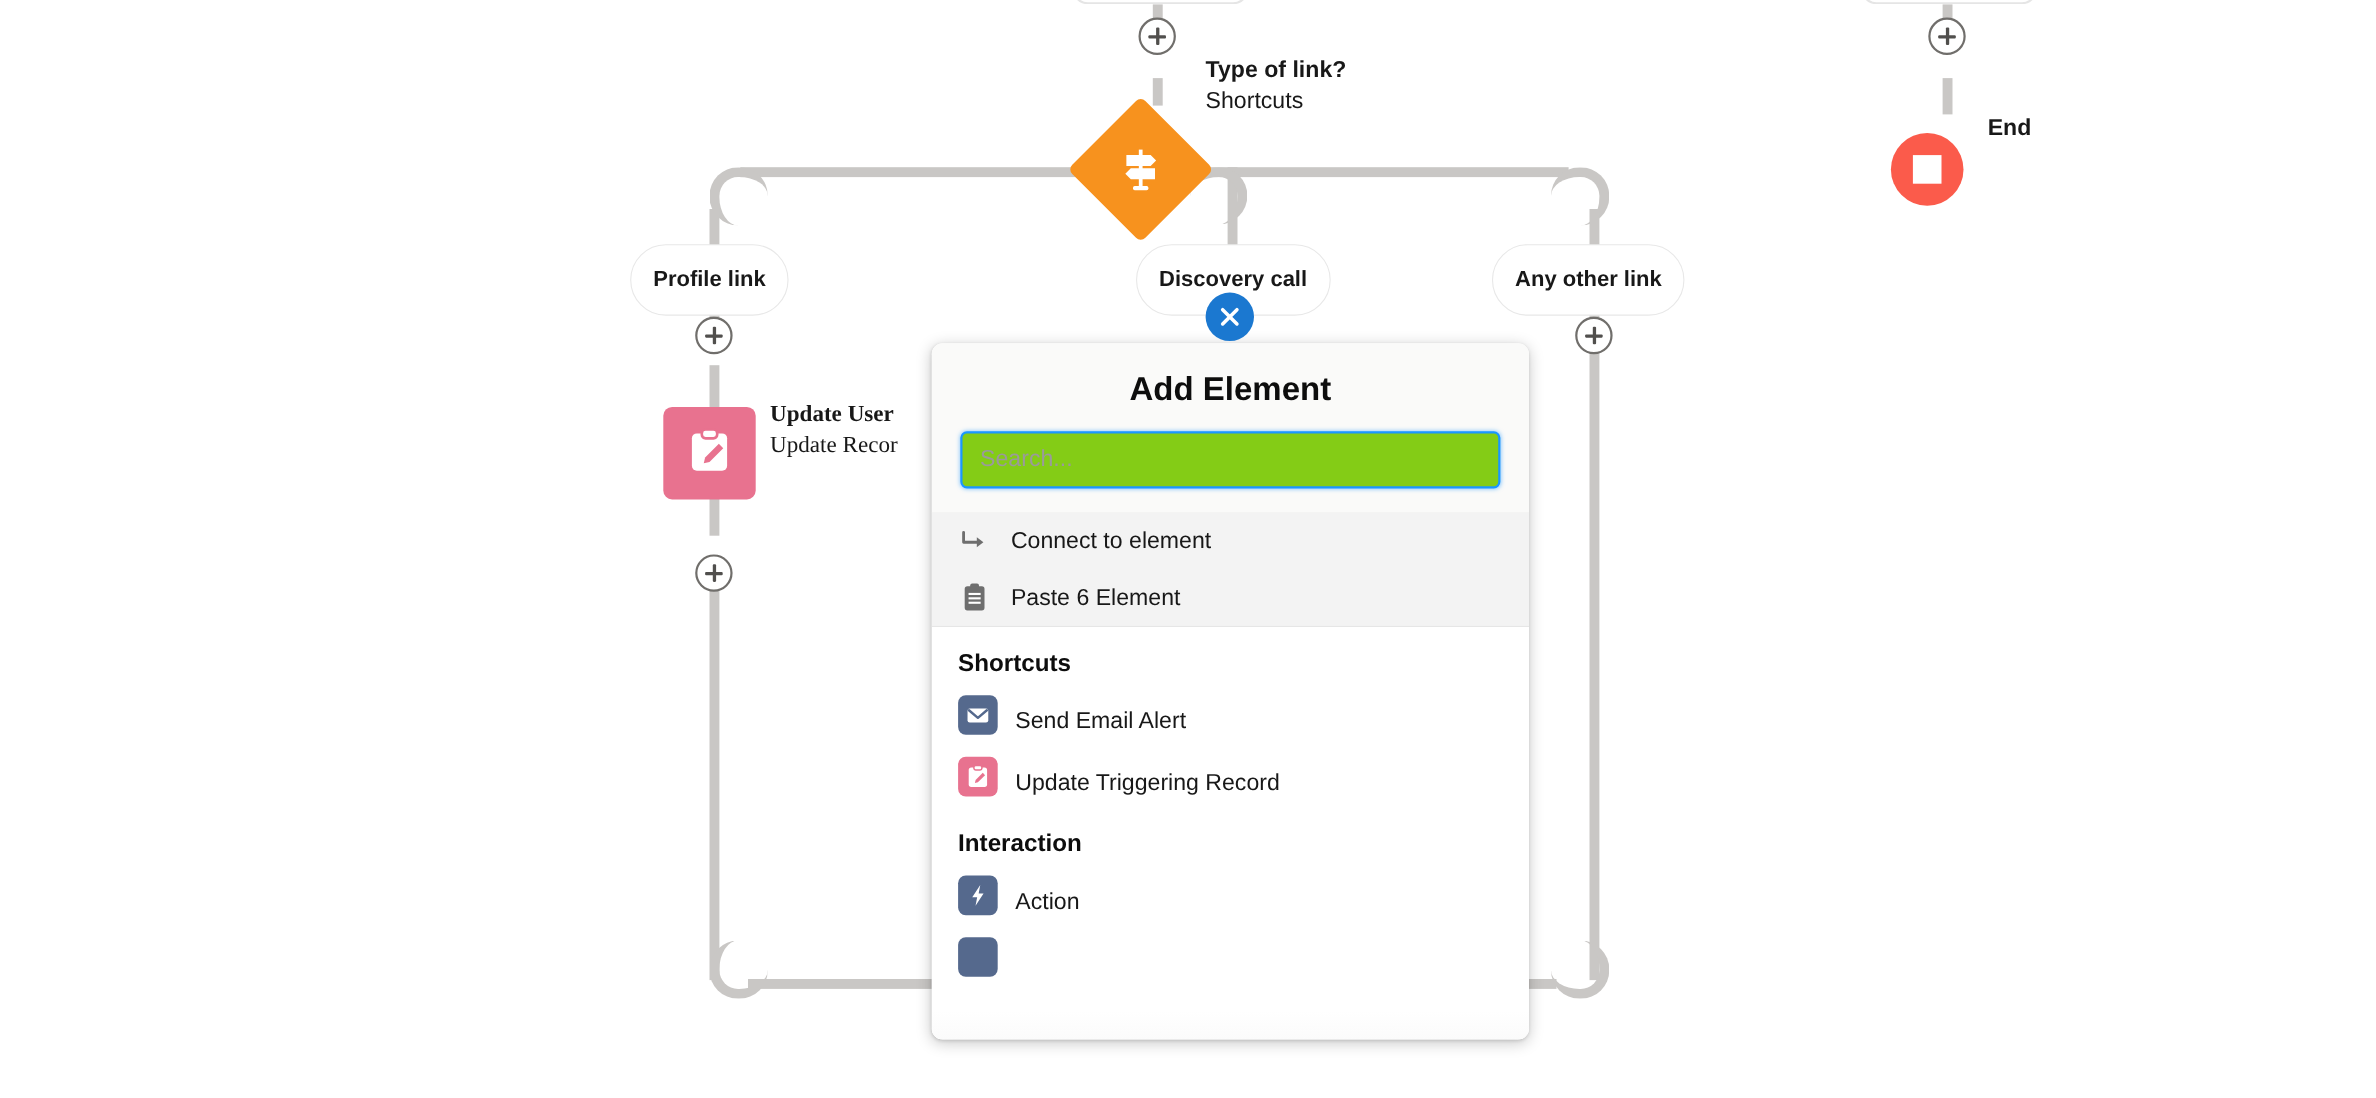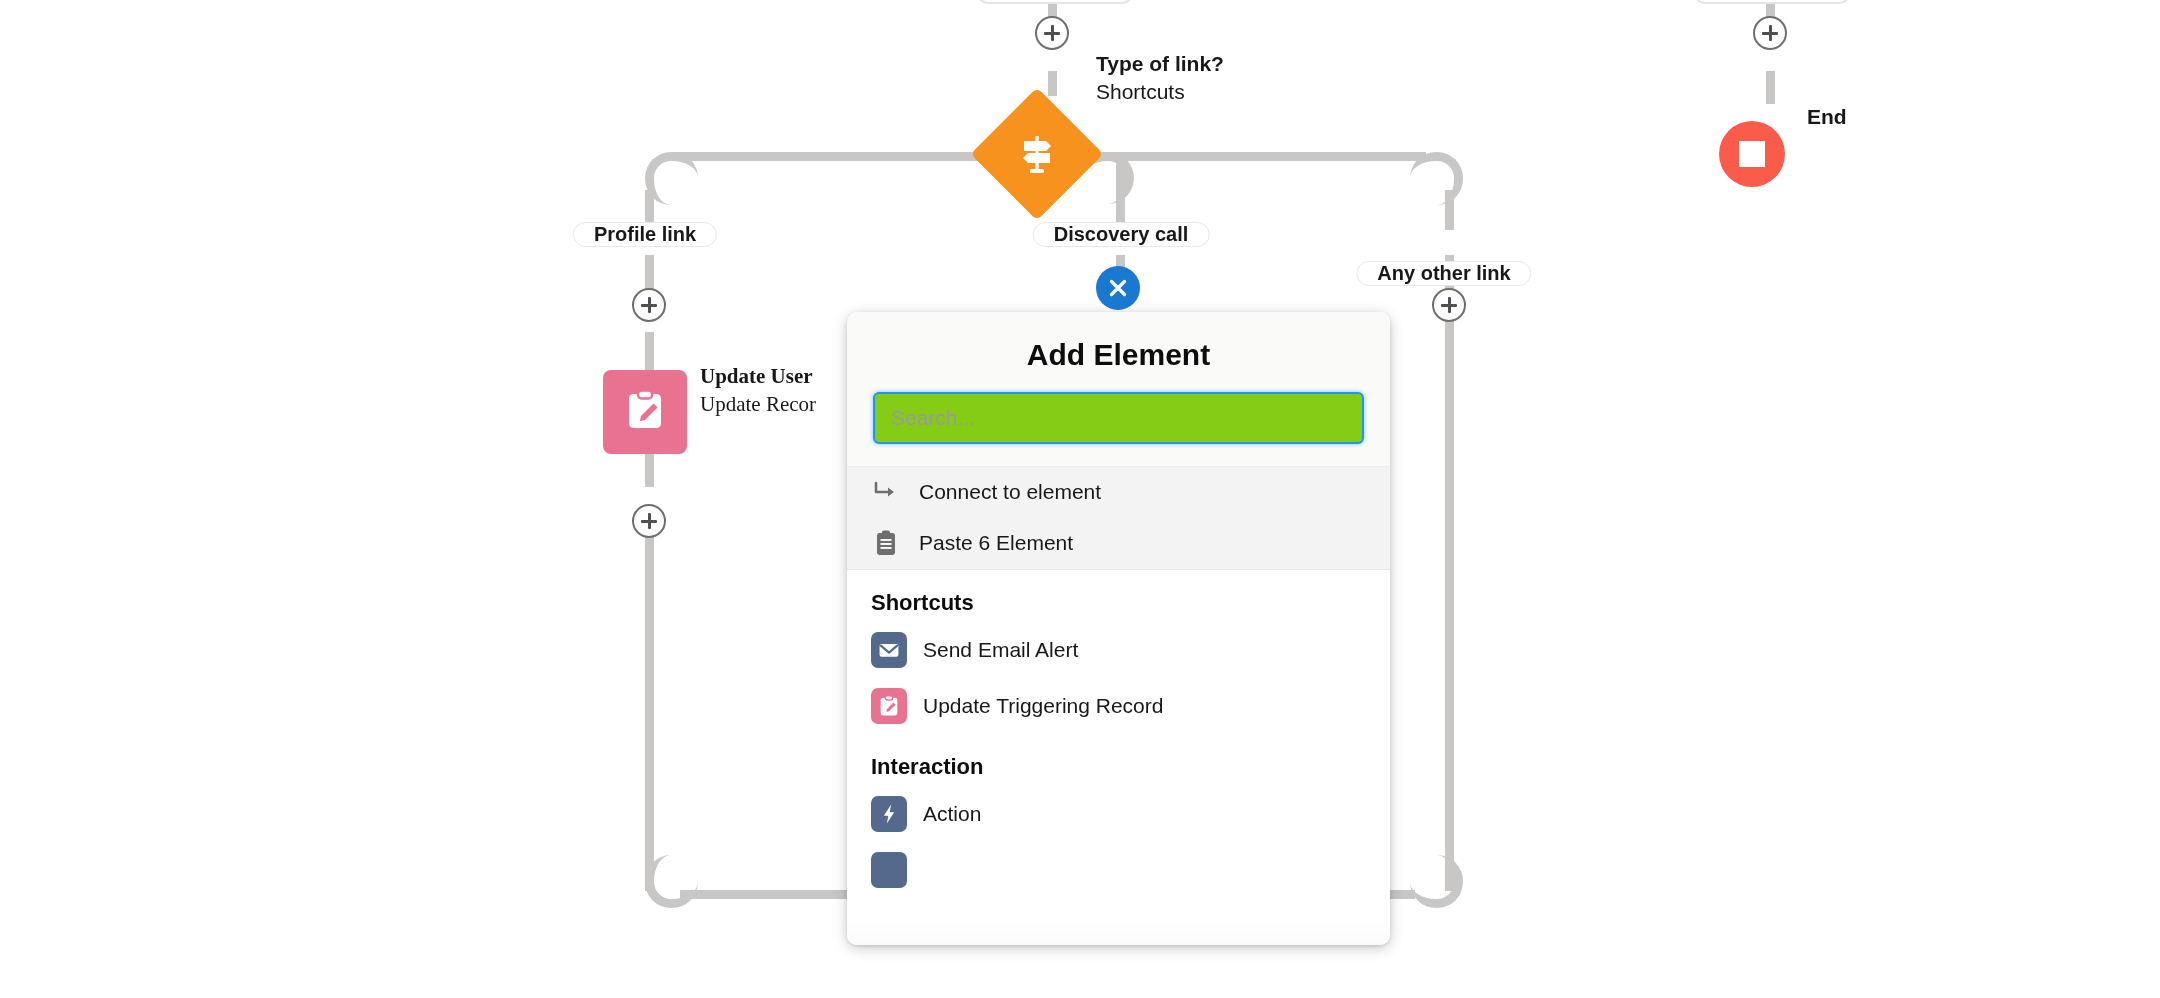--- a/index.html
+++ b/index.html
@@ -76,21 +76,21 @@
   .plus-btn::before { left: 7px; right: 7px; top: 14px; height: 2.5px; }
   .plus-btn::after  { top: 7px; bottom: 7px; left: 14px; width: 2.5px; }
 
   
   .branch-pill {
     position: absolute;
     transform: translateX(-50%);
     background: #ffffff;
     border: 1.5px solid #e8e8e8;
     border-radius: 999px;
-    padding: 0 20px;
+    padding: 20px 20px;
     font-size: 20px;
     font-weight: bold;
     color: #181818;
     white-space: nowrap;
     box-sizing: border-box;
     cursor: pointer;
   }
 
   
   .decision {
@@ -202,21 +202,21 @@
     overflow: hidden;
     position: relative;
     background: #ffffff;
   }
   .quick-group {
     background: #f3f3f3;
     border-bottom: 1px solid #e6e6e6;
   }
   .row {
     display: flex;
-    align-items: center;
+    align-items: flex-end;
     gap: 18px;
     padding: 13px 24px;
     cursor: pointer;
   }
   .row .label {
     font-size: 21px;
     color: #181818;
     white-space: nowrap;
   }
   .row .ic {
@@ -352,21 +352,21 @@
   <div class="node-label" style="left:1807px; top:103px; font-weight:bold;">
     <span class="t1">End</span>
   </div>
 
   <div class="branch-pill" style="left:645px; top:222px;">
     <span>Profile link</span>
   </div>
   <div class="branch-pill" style="left:1121px; top:222px;">
     <span>Discovery call</span>
   </div>
-  <div class="branch-pill" style="left:1444px; top:222px;margin-top:39px;">
+  <div class="branch-pill" style="left:1444px; top:222px;">
     <span>Any other link</span>
   </div>
 
   <div class="rec-node" style="left:645px; top:412px;">
     <span>
       <svg width="46" height="46" viewBox="0 0 46 46" aria-hidden="true">
         <rect x="7" y="7" width="32" height="34" rx="4.5" fill="#ffffff"></rect>
         <rect x="16" y="3.5" width="14" height="8" rx="3.4" fill="#ffffff" stroke="#e8728f" stroke-width="2.4"></rect>
         <path d="M31.5 16.5 l4 4 l-12.5 12.5 l-5.2 1.2 l1.2 -5.2 z" fill="#e8728f"></path>
       </svg>

